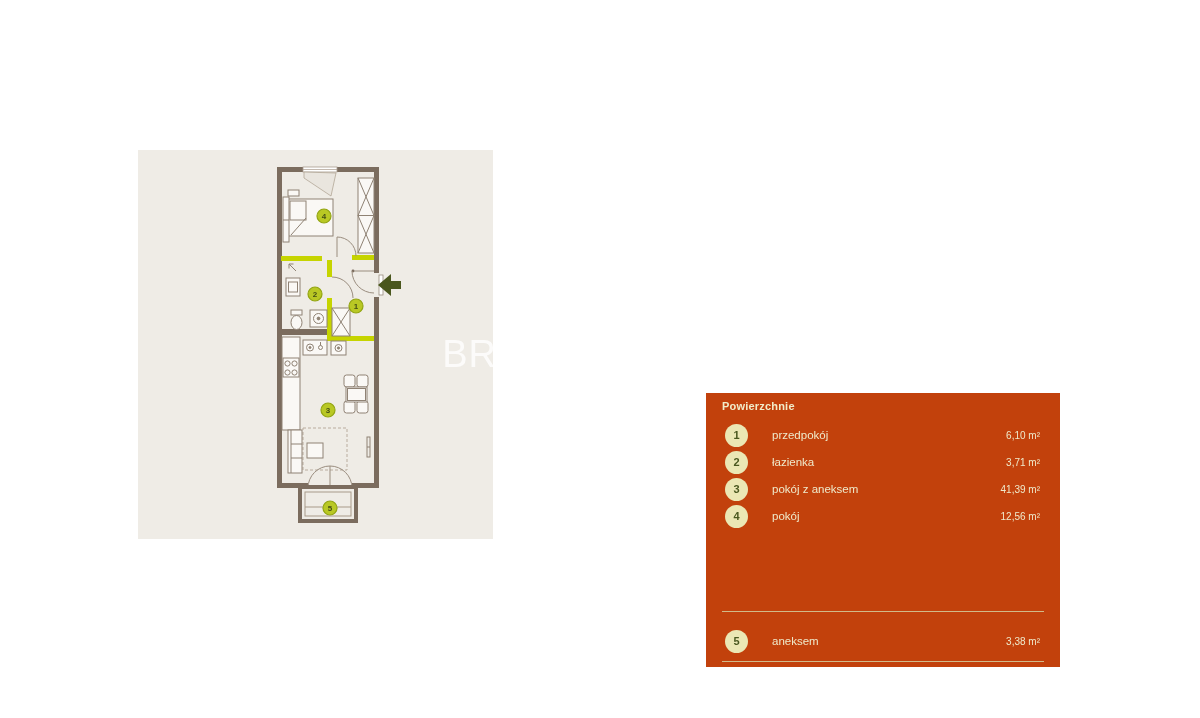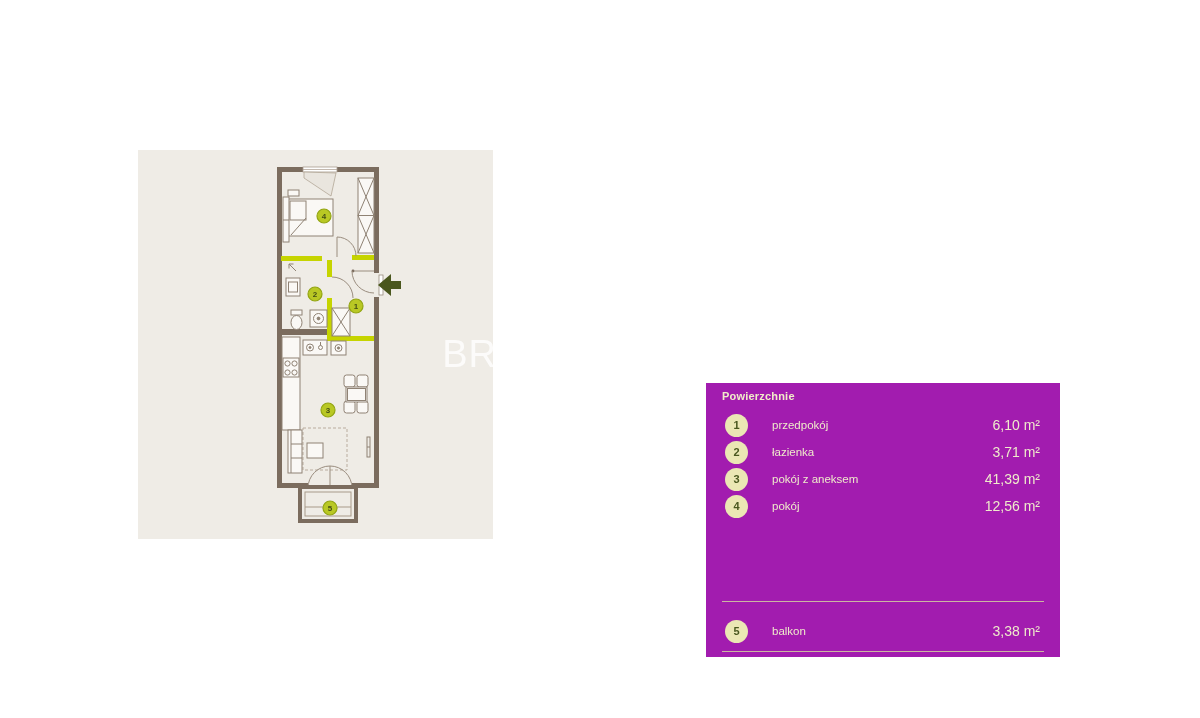--- a/index.html
+++ b/index.html
@@ -13,38 +13,38 @@
     background:#efece6;overflow:hidden;
   }
   .plan-svg{position:absolute;left:0;top:0;}
   .watermark{
     position:absolute;right:-4px;top:183px;
     font-size:38px;font-weight:400;letter-spacing:1px;
     color:rgba(255,255,255,0.80);white-space:nowrap;
   }
   
   .panel{
-    position:absolute;left:706px;top:383px;width:354px;height:274px;
-    background:#a21caf;color:#eee9c6;
+    position:absolute;left:706px;top:393px;width:354px;height:274px;
+    background:#c2410c;color:#eee9c6;
   }
   .panel-title{
     position:absolute;left:16px;top:7px;
     font-size:11px;font-weight:700;letter-spacing:.2px;color:#f1ecc9;
   }
   .lrow{
     position:absolute;left:0;right:0;height:24px;
     padding:0 20px 0 19px;display:flex;align-items:center;box-sizing:border-box;
   }
   .circ{
     width:23px;height:23px;border-radius:50%;background:#ebe7b4;color:#4a581f;
     font-size:11px;font-weight:700;display:flex;align-items:center;justify-content:center;
     flex:0 0 auto;
   }
   .lbl{margin-left:24px;font-size:11.5px;color:#efeacb;}
-  .val{margin-left:auto;font-size:14px;color:#efeacb;}
+  .val{margin-left:auto;font-size:10px;color:#efeacb;}
   .sep{position:absolute;left:16px;right:16px;height:1px;background:#d4d0a0;opacity:.85;}
 </style>
 </head>
 <body>
 
 <div class="plan-wrap">
   <svg class="plan-svg" width="355" height="389" viewBox="0 0 355 389">
 
     <g fill="#7b6c5e">
       <rect x="139" y="17" width="26" height="5"></rect>
@@ -227,18 +227,18 @@
   <div class="lrow" style="top:111px">
     <div class="circ">4</div>
     <div class="lbl">pokój</div>
     <div class="val">12,56 m²</div>
   </div>
 
   <div class="sep" style="top:218px"></div>
 
   <div class="lrow" style="top:236px">
     <div class="circ">5</div>
-    <div class="lbl">balkon</div>
+    <div class="lbl">aneksem</div>
     <div class="val">3,38 m²</div>
   </div>
 
   <div class="sep" style="top:268px"></div>
 </div>
 
 </body></html>

